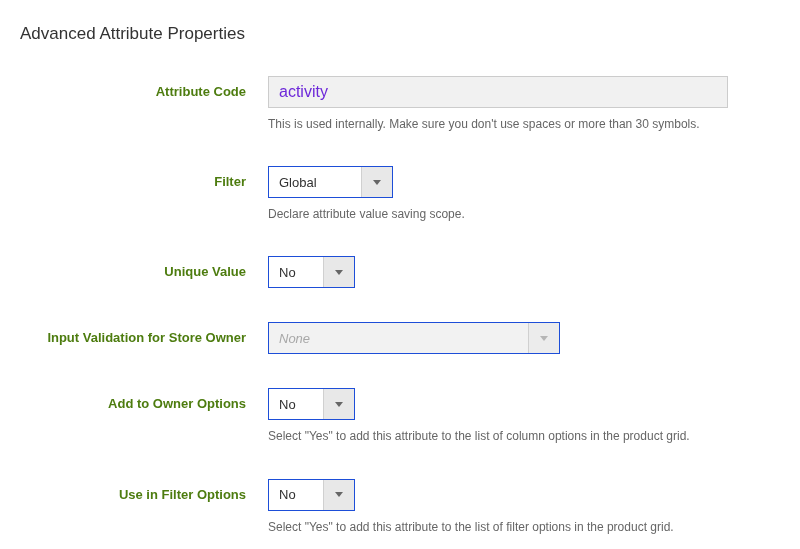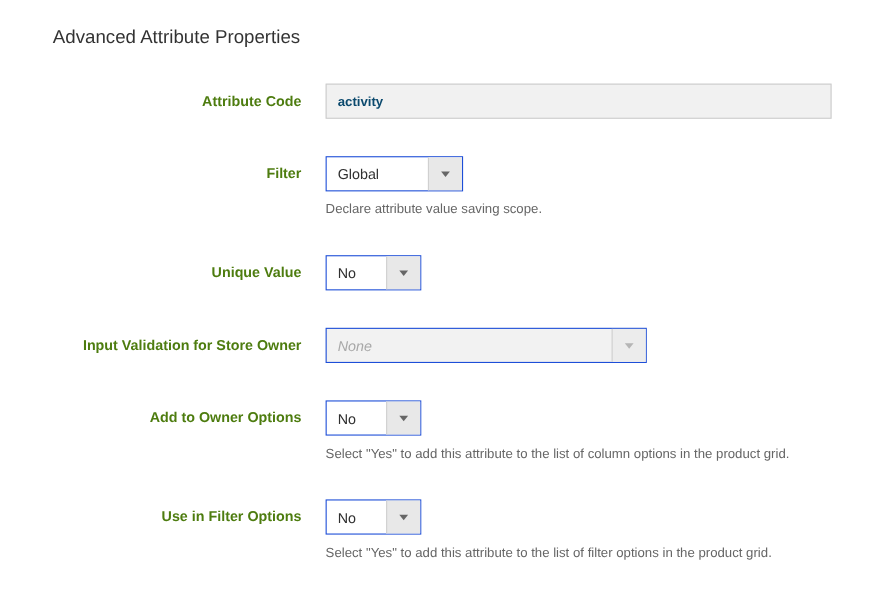--- a/index.html
+++ b/index.html
@@ -8,21 +8,21 @@
     font-family: Helvetica, Arial, sans-serif;
     font-size: 13px;
     color: #303030;
     background: #fff;
   }
   .page {
     width: 800px;
     height: 549px;
     box-sizing: border-box;
     position: relative;
-    padding: 20px 30px 0 48px;
+    padding: 20px 30px 0 20px;
   }
   .section-title {
     font-size: 17px;
     color: #333;
     margin: 4px 0 32px 0;
   }
   .form-row {
     display: flex;
     align-items: flex-start;
     margin-bottom: 34px;
@@ -47,26 +47,25 @@
     margin-top: 8px;
     line-height: 1.35;
   }
   
   .text-input {
     width: 100%;
     max-width: 460px;
     height: 32px;
     border: 1px solid #ccc;
     background: #f1f1f1;
-    color: #0c4a6e;
+    color: #6d28d9;
     padding: 0 10px;
-    font-size: 12px;
+    font-size: 16px;
     box-sizing: border-box;
     outline: none;
-    font-weight: bold;
   }
   .text-input::placeholder { color: #a8a8a8; }
   
   .select {
     display: inline-flex;
     height: 32px;
     border: 1px solid #1d4ed8;
     background: #fff;
     box-sizing: border-box;
     align-items: stretch;
@@ -114,20 +113,21 @@
 <body>
 
 <div class="page">
 
   <div class="section-title">Advanced Attribute Properties</div>
 
   <div class="form-row">
     <div class="form-label">Attribute Code</div>
     <div class="form-control">
       <input class="text-input" type="text" readonly="" value="activity" style="">
+      <div class="hint">This is used internally. Make sure you don't use spaces or more than 30 symbols.</div>
     </div>
   </div>
 
   <div class="form-row">
     <div class="form-label">Filter</div>
     <div class="form-control">
       <div class="select w-global">
         <span class="value">Global</span>
         <span class="caret-box">
             <span class="caret"></span>

